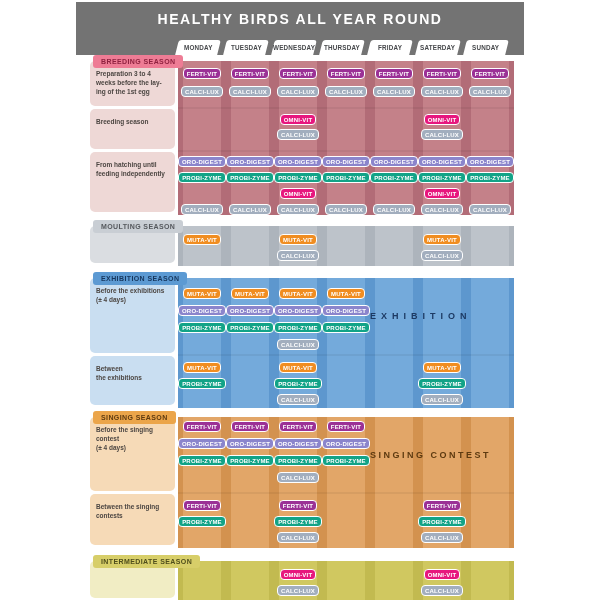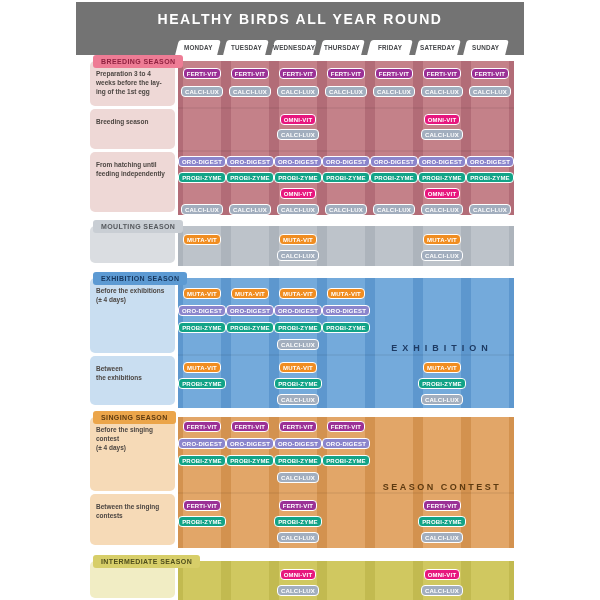--- a/index.html
+++ b/index.html
@@ -25,21 +25,21 @@
          font-size:6.5px; font-weight:bold; color:#4c4642; padding:9px 2px 0 6px; line-height:1.35; white-space:pre-line; }
   .grid { width:336px; background:repeating-linear-gradient(90deg,
             var(--gd) 0px, var(--gd) 5px, var(--gl) 5px, var(--gl) 43px, var(--gd) 43px, var(--gd) 48px); }
   .grow { position:relative; display:flex; border-bottom:2px solid rgba(0,0,0,0.05); box-sizing:border-box; }
   .grow.last { border-bottom:none; }
   .cell { width:48px; box-sizing:border-box; display:flex; flex-direction:column; align-items:center; }
   .pill { font-size:6px; line-height:1; font-weight:bold; color:#ffffff; border:1px solid #ffffff; border-radius:4px;
           padding:1.5px 3px; letter-spacing:0.2px; white-space:nowrap; }
   .spacer { height:11px; }
   .anno { position:absolute; left:192px; width:144px; top:50%; transform:translateY(-50%);
-          text-align:center; font-size:9px; font-weight:bold; white-space:nowrap;margin-top:32px; }
+          text-align:left; font-size:9px; font-weight:bold; white-space:nowrap; }
 </style>
 </head>
 <body>
 
 <div class="page">
   <div class="content">
     <header class="hdr">
       <div class="title">HEALTHY BIRDS ALL YEAR ROUND</div>
       <div class="tabs">
           <div class="tab">
@@ -286,21 +286,21 @@
                   <div class="pill" style="background: rgb(162, 174, 190);">CALCI-LUX</div>
                 </div>
                 <div class="cell" style="padding-top: 4px; gap: 6px;">
                   <div class="pill" style="background: rgb(155, 49, 150);">FERTI-VIT</div>
                   <div class="pill" style="background: rgb(139, 133, 204);">ORO-DIGEST</div>
                   <div class="pill" style="background: rgb(18, 163, 135);">PROBI-ZYME</div>
                 </div>
                 <div class="cell" style="padding-top: 4px; gap: 6px;"></div>
                 <div class="cell" style="padding-top: 4px; gap: 6px;"></div>
                 <div class="cell" style="padding-top: 4px; gap: 6px;"></div>
-                <div class="anno" style="color: rgb(93, 58, 16); letter-spacing: 2.5px;">SEASON CONTEST</div>
+                <div class="anno" style="color: rgb(93, 58, 16); letter-spacing: 2.5px;">SINGING CONTEST</div>
               </div>
               <div class="grow last" style="height: 54px;">
                 <div class="cell" style="padding-top: 6px; gap: 5px;">
                   <div class="pill" style="background: rgb(155, 49, 150);">FERTI-VIT</div>
                   <div class="pill" style="background: rgb(18, 163, 135);">PROBI-ZYME</div>
                 </div>
                 <div class="cell" style="padding-top: 6px; gap: 5px;"></div>
                 <div class="cell" style="padding-top: 6px; gap: 5px;">
                   <div class="pill" style="background: rgb(155, 49, 150);">FERTI-VIT</div>
                   <div class="pill" style="background: rgb(18, 163, 135);">PROBI-ZYME</div>

